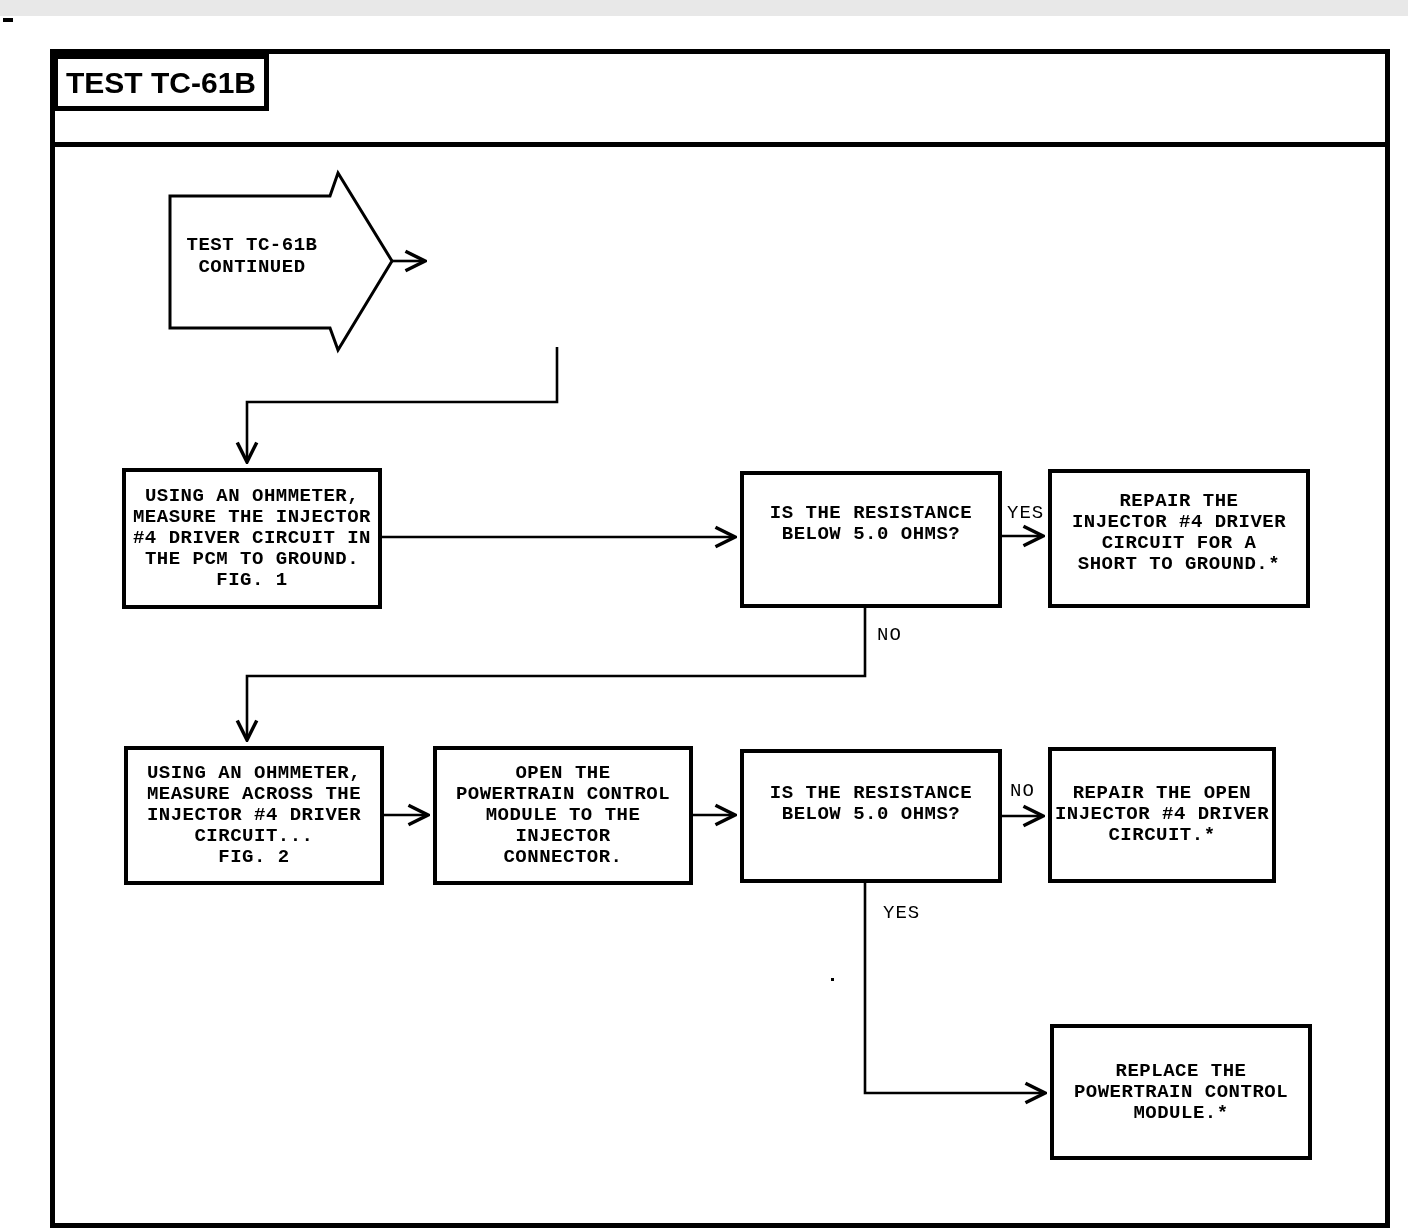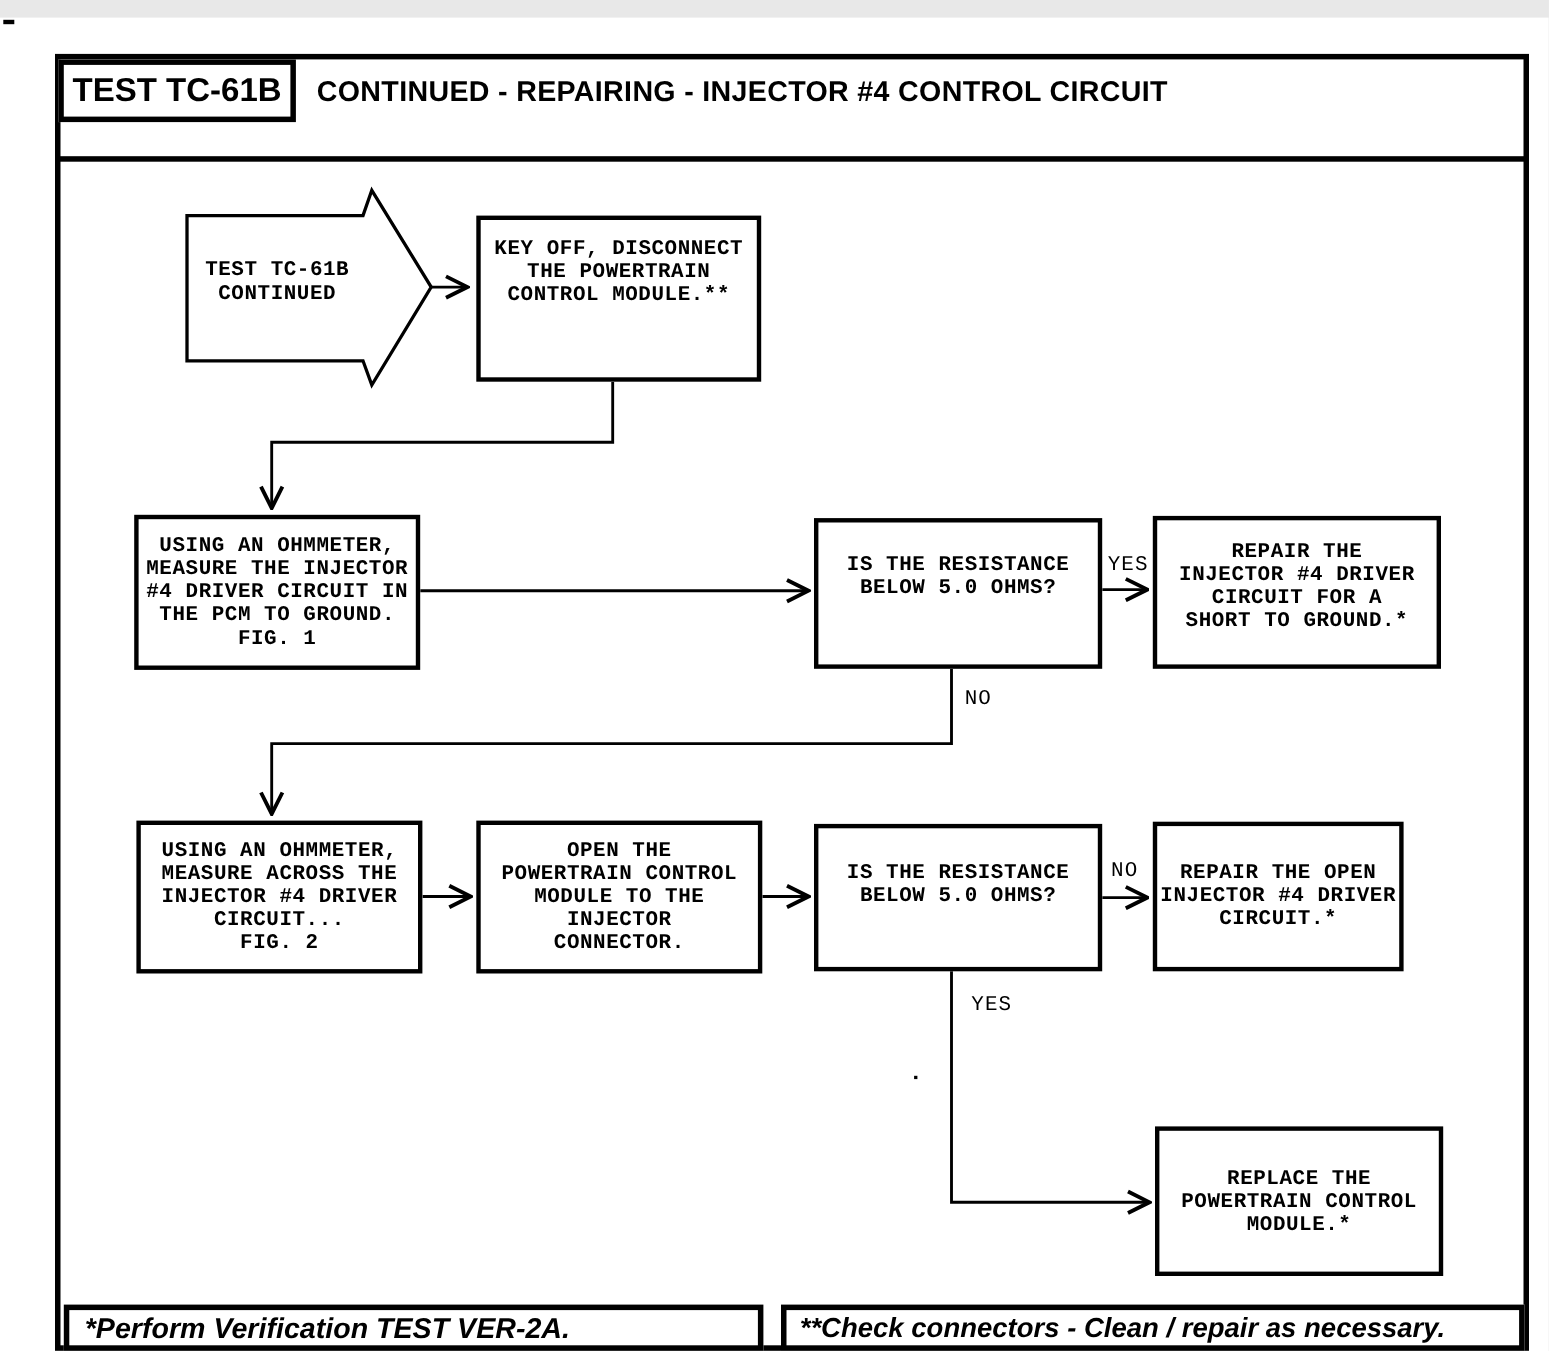--- a/index.html
+++ b/index.html
@@ -56,21 +56,20 @@
 
   <div class="abs scanbar" style="left:3px;top:2px;width:10px;height:4px;"></div>
   <div class="abs scanbar" style="left:831px;top:962px;width:3px;height:3px;"></div>
   <div class="abs scanbar" style="left:50px;top:1216px;width:1358px;height:9px;"></div>
 
   <div class="abs frame"></div>
   <div class="abs hsep"></div>
   <div class="abs testid-box">
     <span>TEST TC-61B</span>
   </div>
-  <div class="abs page-title">CONTINUED - REPAIRING - INJECTOR #4 CONTROL CIRCUIT</div>
 
   <svg class="canvas" width="1408" height="1228" viewBox="0 0 1408 1228">
     <defs>
       <marker id="arw" viewBox="0 0 12 12" refX="10" refY="6" markerWidth="9" markerHeight="9" orient="auto-start-reverse">
         <path d="M1,1 L11,6 L1,11" fill="none" stroke="#000" stroke-width="1.8"></path>
       </marker>
     </defs>
 
     <polygon points="170,180 330,180 338,157 392,245 338,334 330,312 170,312" fill="#fff" stroke="#000" stroke-width="3"></polygon>
     <path d="M392,245 L423,245" fill="none" stroke="#000" stroke-width="2.6" marker-end="url(#arw)"></path>
@@ -80,23 +79,20 @@
     <path d="M865,592 L865,660 L247,660 L247,722" fill="none" stroke="#000" stroke-width="2.6" marker-end="url(#arw)"></path>
     <path d="M384,799 L426,799" fill="none" stroke="#000" stroke-width="2.6" marker-end="url(#arw)"></path>
     <path d="M693,799 L733,799" fill="none" stroke="#000" stroke-width="2.6" marker-end="url(#arw)"></path>
     <path d="M1002,800 L1041,800" fill="none" stroke="#000" stroke-width="2.6" marker-end="url(#arw)"></path>
     <path d="M865,866 L865,1077 L1043,1077" fill="none" stroke="#000" stroke-width="2.6" marker-end="url(#arw)"></path>
   </svg>
 
   <div class="abs arrow-text" style="left:172px;top:205px;width:160px;height:70px;">TEST TC-61B
 CONTINUED</div>
 
-  <div class="abs node top" style="left:433px;top:180px;width:259px;height:151px;padding-top:16px;">KEY OFF, DISCONNECT
-THE POWERTRAIN
-CONTROL MODULE.**</div>
 
   <div class="abs node" style="left:122px;top:452px;width:260px;height:141px;">USING AN OHMMETER,
 MEASURE THE INJECTOR
 #4 DRIVER CIRCUIT IN
 THE PCM TO GROUND.
 FIG. 1</div>
 
   <div class="abs node top" style="left:740px;top:455px;width:262px;height:137px;padding-top:28px;">IS THE RESISTANCE
 BELOW 5.0 OHMS?</div>
 
@@ -126,16 +122,14 @@
 
   <div class="abs node" style="left:1050px;top:1008px;width:262px;height:136px;">REPLACE THE
 POWERTRAIN CONTROL
 MODULE.*</div>
 
   <div class="abs edge-label" style="left:1007px;top:486px;">YES</div>
   <div class="abs edge-label" style="left:877px;top:608px;">NO</div>
   <div class="abs edge-label" style="left:1010px;top:764px;">NO</div>
   <div class="abs edge-label" style="left:883px;top:886px;">YES</div>
 
-  <div class="abs footer-cell" style="left:58px;top:1170px;width:636px;height:42px;padding-left:14px;">*Perform Verification TEST VER-2A.</div>
-  <div class="abs footer-cell" style="left:710px;top:1170px;width:676px;height:42px;padding-left:12px;font-size:25px;">**Check connectors - Clean / repair as necessary.</div>
 
 </div>
 
 </body></html>

